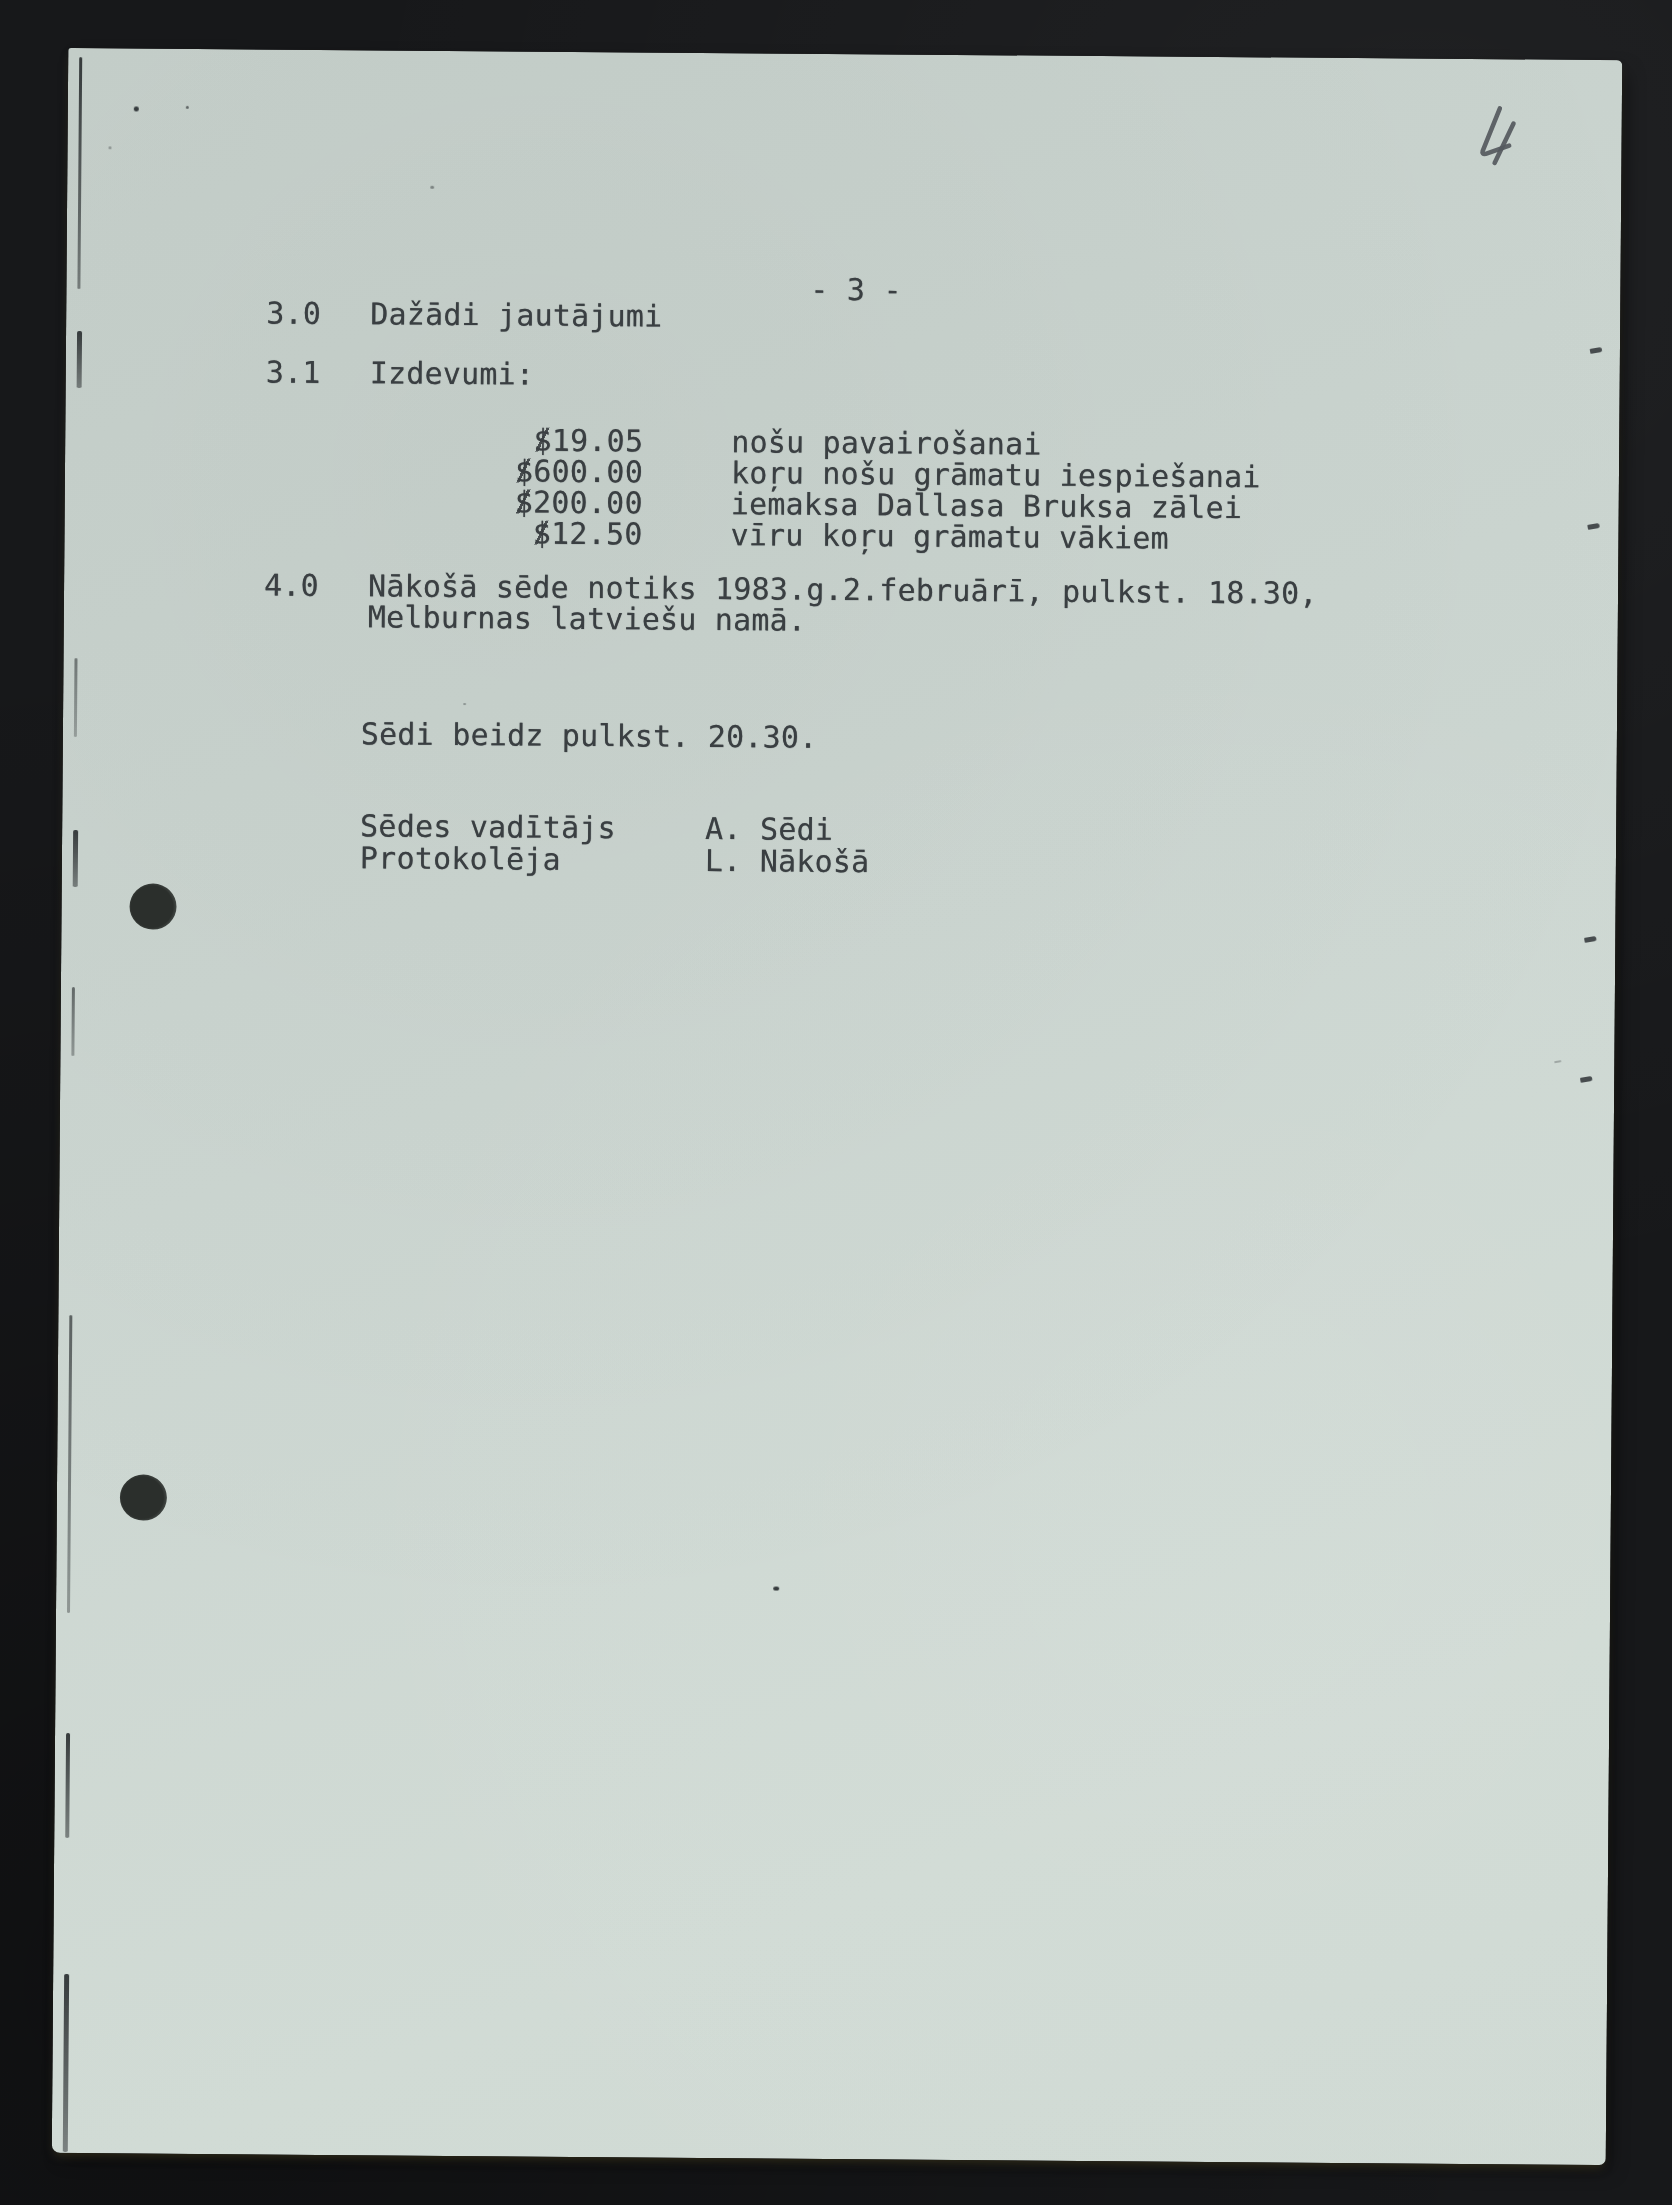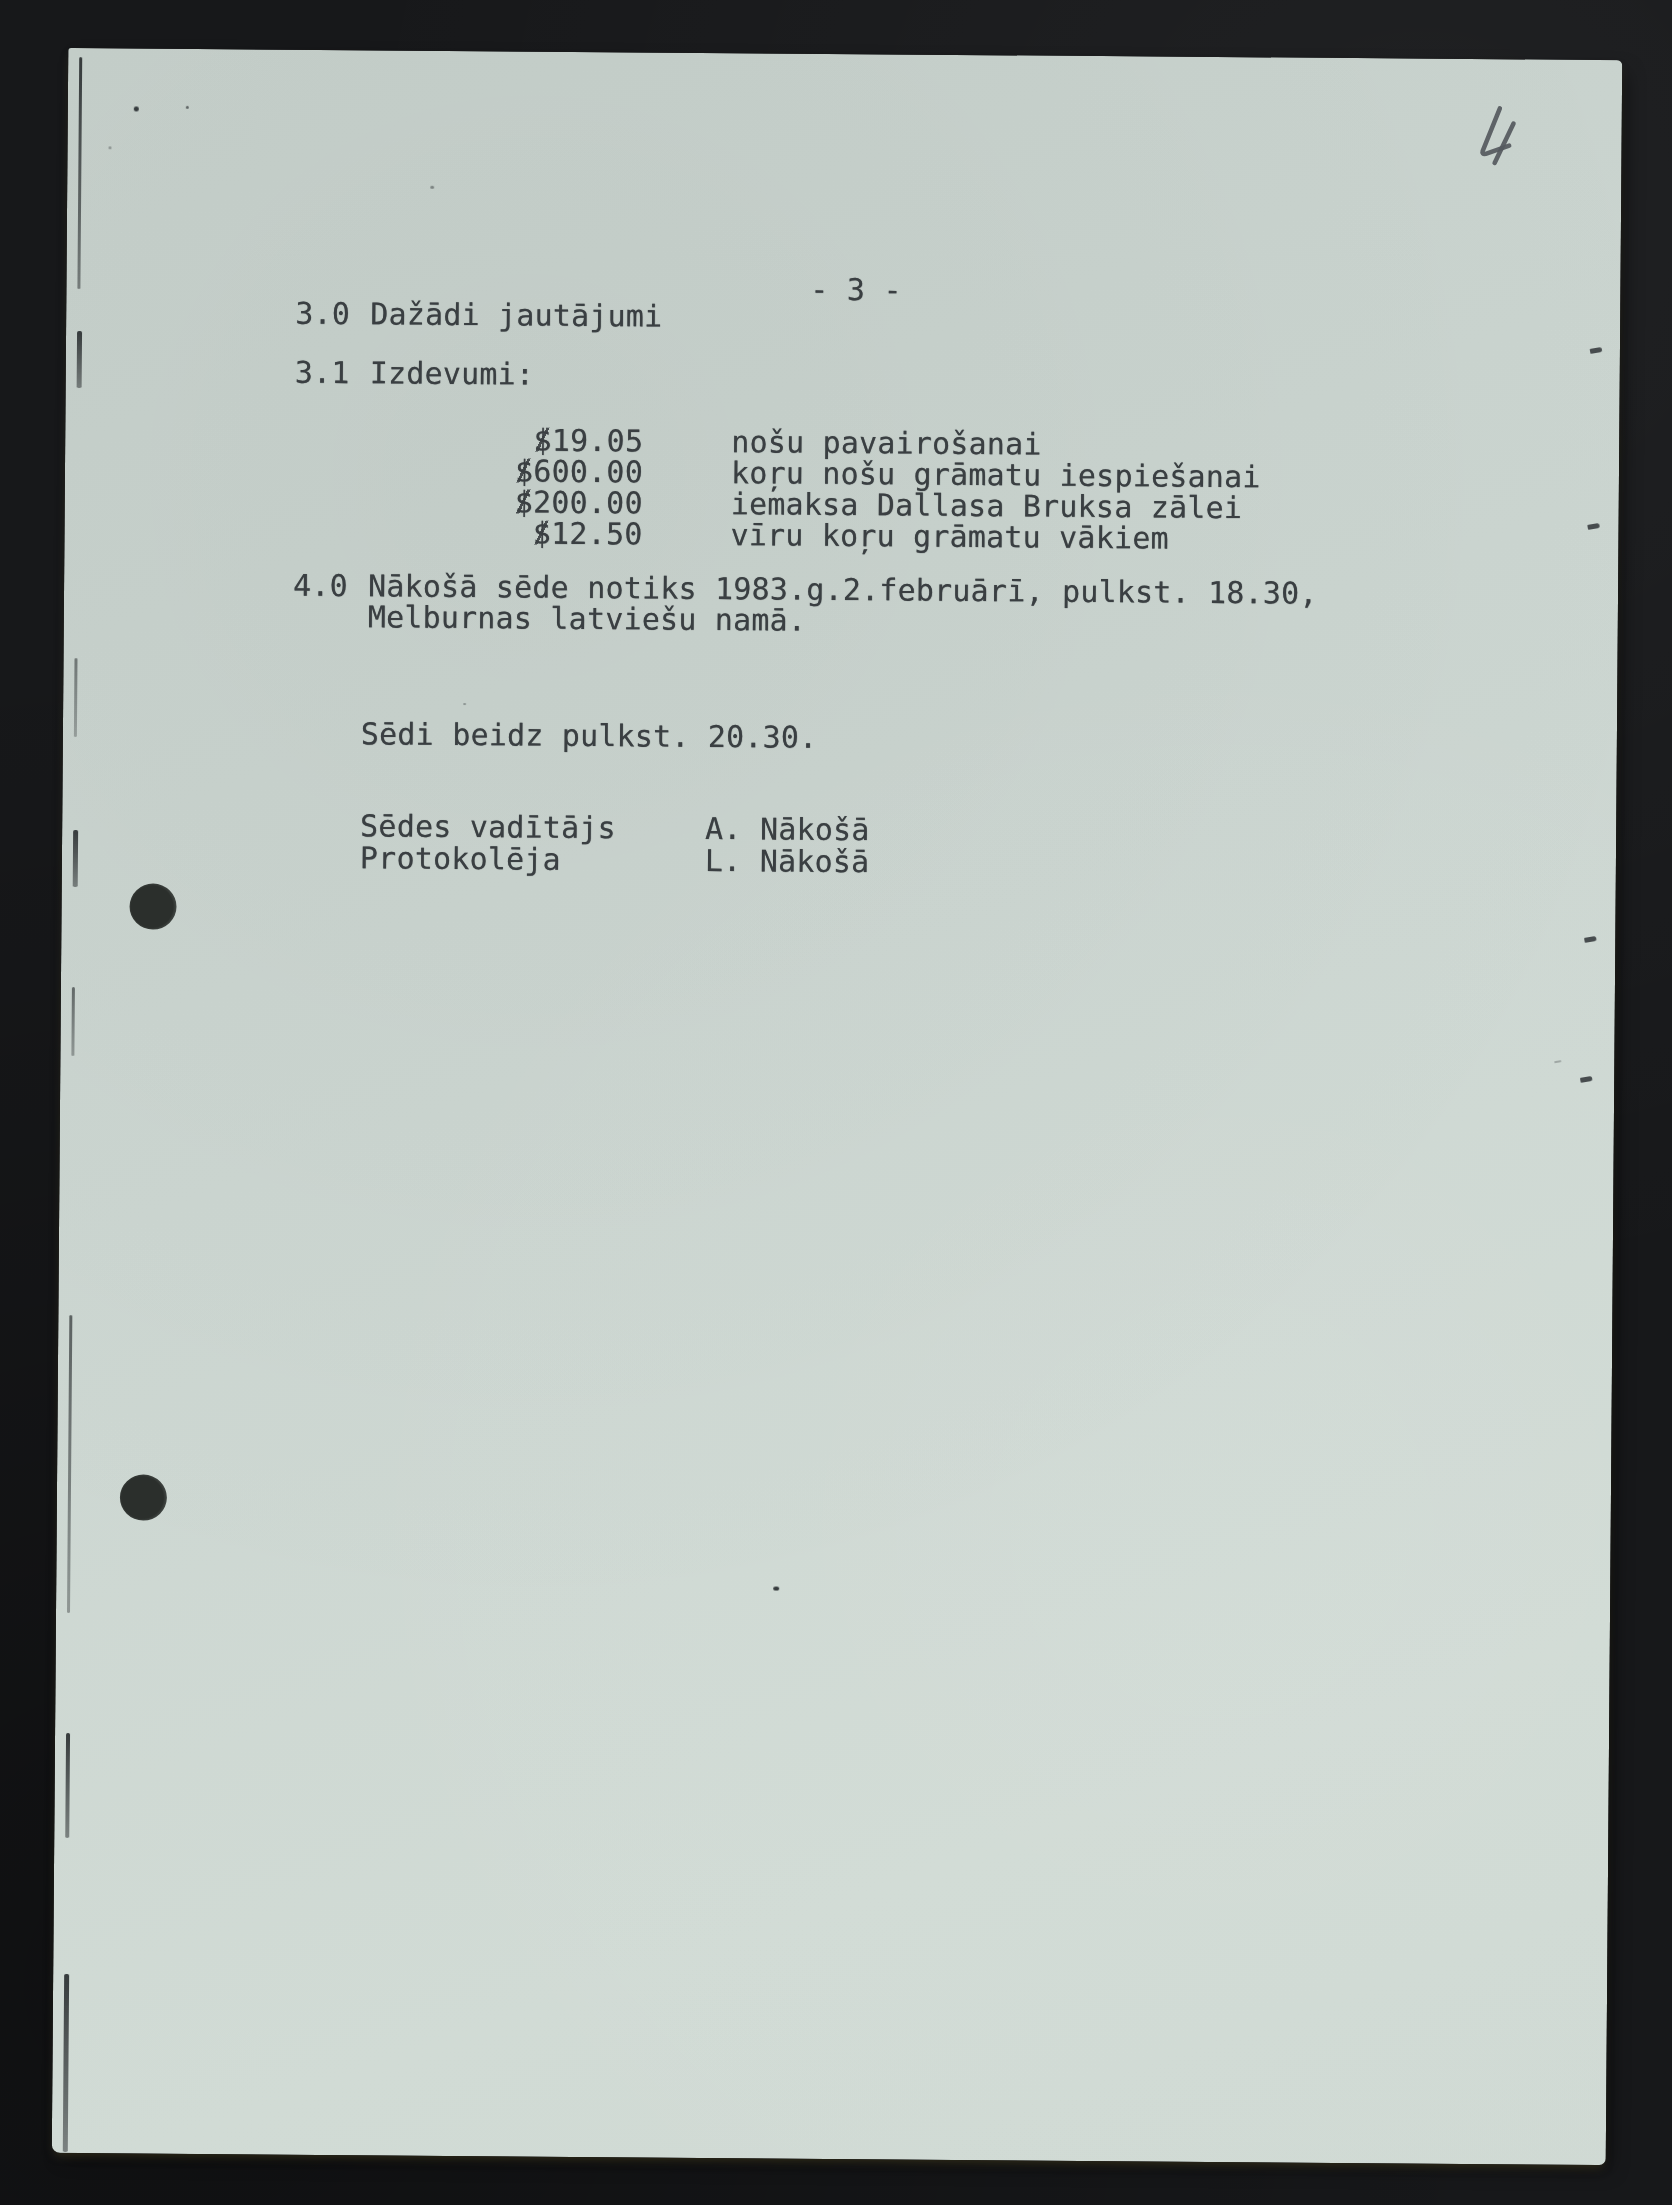--- a/index.html
+++ b/index.html
@@ -39,21 +39,21 @@
   
   .tline {
     position: absolute;
     font-size: 30px;
     line-height: 32.5px;
     letter-spacing: 0.2px;
     color: #3a3f42;
     text-shadow: 0 0 0.7px rgba(58,63,66,0.55), 0.4px 0.4px 0 rgba(58,63,66,0.18);
     white-space: pre;
   }
-  .num-col   { left: 229px; }
+  .num-col   { left: 200px; }
   .text-col  { left: 304px; }
   .sig-col   { left: 298px; }
   .name-col  { left: 643px; }
   .exp-row   { position: absolute; left: 0; width: 100%; height: 32.5px; }
   .exp-amt   { position: absolute; left: 337px; width: 241px; text-align: right; }
   .exp-desc  { position: absolute; left: 666px; }
   
   .cur { position: relative; display: inline-block; }
   .cur::after {
     content: "";
@@ -133,21 +133,21 @@
       <span class="tline exp-desc">vīru koŗu grāmatu vākiem</span>
     </div>
 
     <div class="tline num-col" style="top:520px">4.0</div>
     <div class="tline text-col" style="top:520px">Nākošā sēde notiks 1983.g.2.februārī, pulkst. 18.30,</div>
     <div class="tline text-col" style="top:551px">Melburnas latviešu namā.</div>
 
     <div class="tline sig-col" style="top:668px">Sēdi beidz pulkst. 20.30.</div>
 
     <div class="tline sig-col" style="top:760px">Sēdes vadītājs</div>
-    <div class="tline name-col" style="top:760px">A. Nākošā</div>
+    <div class="tline name-col" style="top:760px">A. Sēdi</div>
     <div class="tline sig-col" style="top:792px">Protokolēja</div>
     <div class="tline name-col" style="top:792px">L. Nākošā</div>
 
     <div class="hole" style="left:68px; top:835px"></div>
     <div class="hole" style="left:63px; top:1426px"></div>
 
     <div class="edge-mark" style="top:9px;   height:232px; width:3.6px;"></div>
     <div class="edge-mark" style="top:283px;  height:57px;  width:5.4px;"></div>
     <div class="edge-mark" style="top:610px; height:79px; width:3.6px; opacity:.6;"></div>
     <div class="edge-mark" style="top:782px; height:57px;  width:4.8px;"></div>

